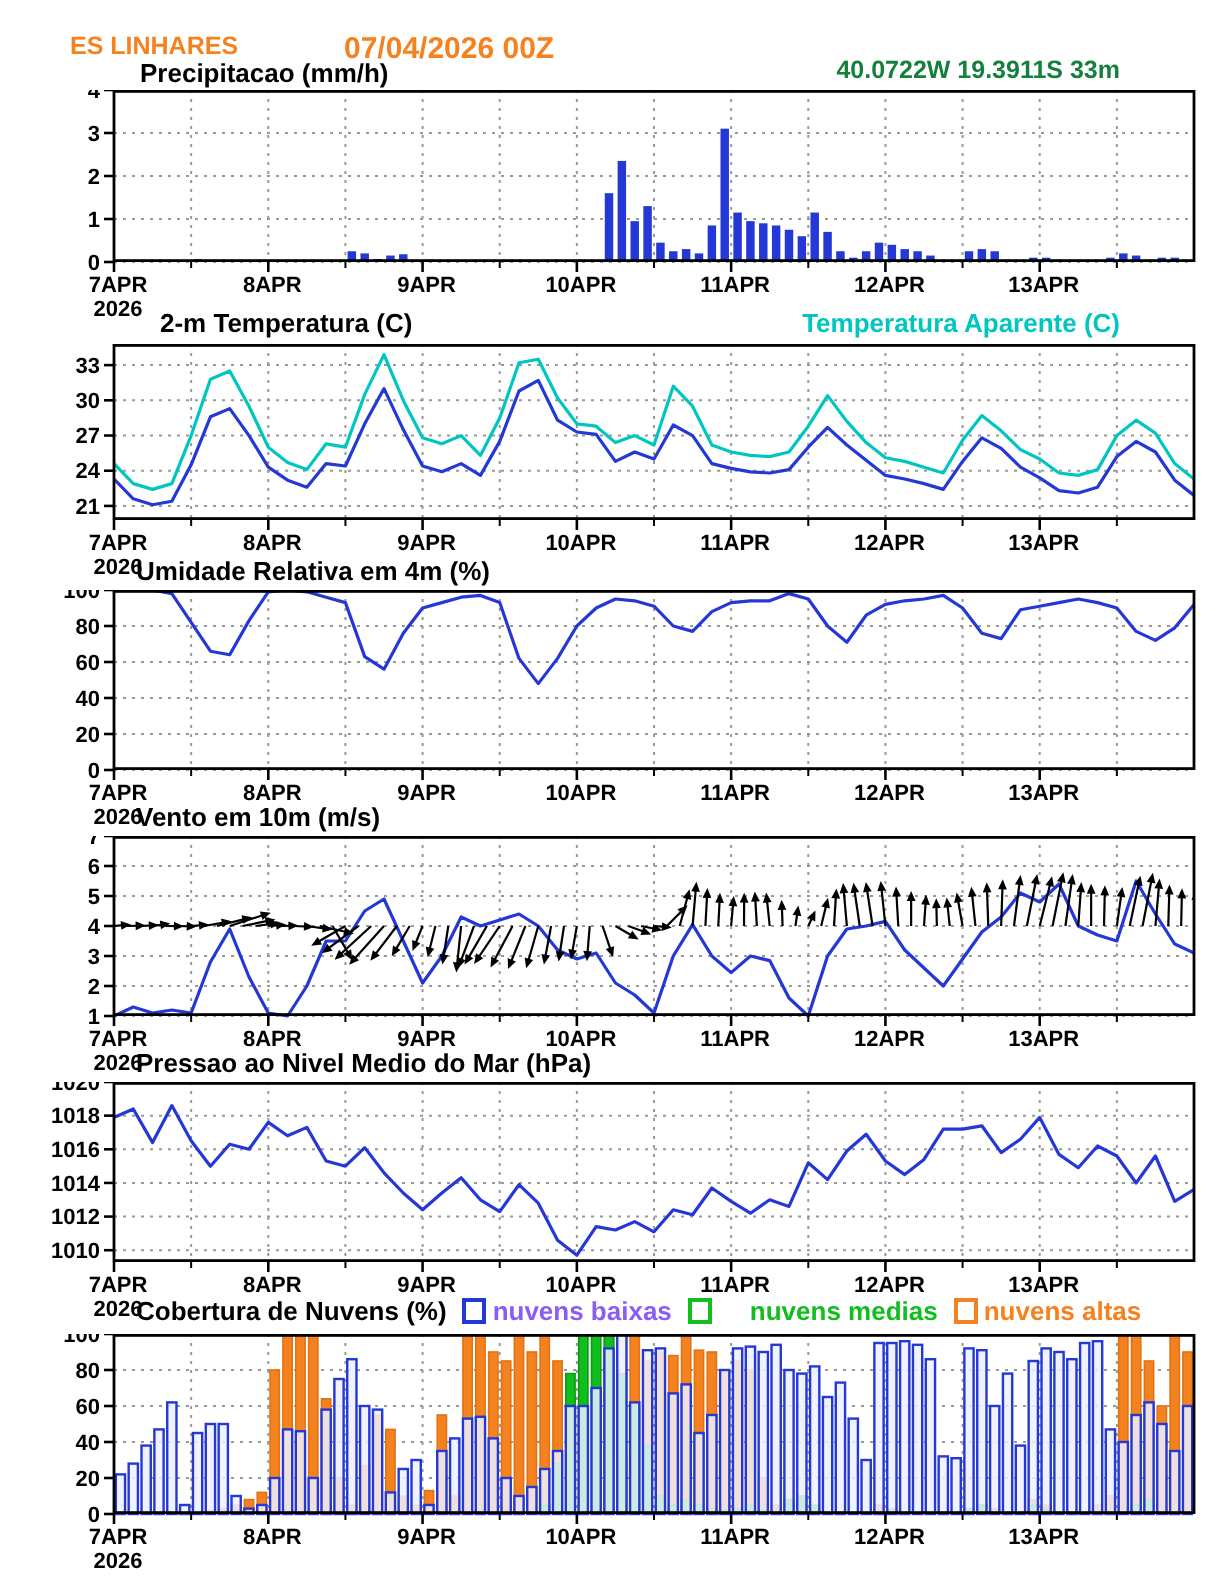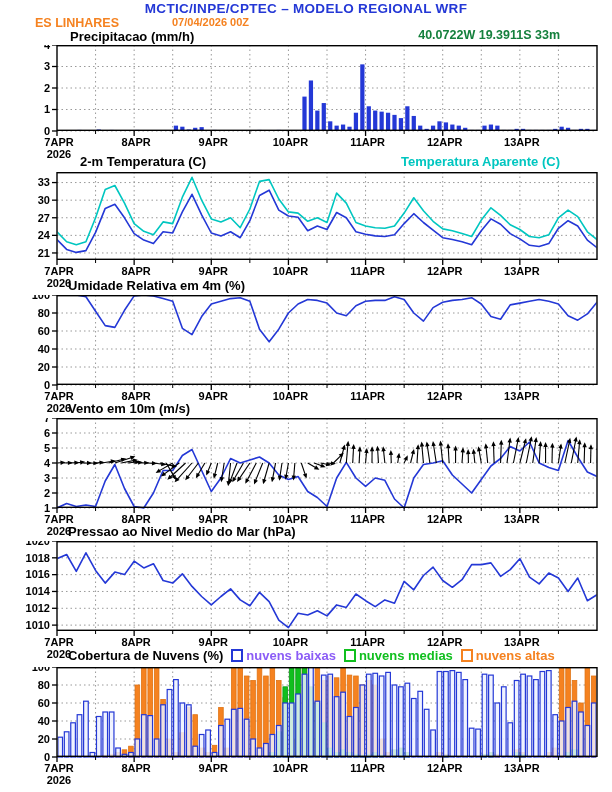--- a/index.html
+++ b/index.html
@@ -1,36 +1,35 @@
 <!DOCTYPE html>
 <html><head>
 <meta charset="utf-8">
 <style>
   html,body{margin:0;padding:0;background:#fff;}
   .page{position:relative;width:612px;height:792px;background:#fff;
         font-family:"Liberation Sans",sans-serif;overflow:hidden;}
   .hdr{position:absolute;font-weight:bold;white-space:nowrap;}
   .main-title{top:1px;left:0;width:612px;text-align:center;font-size:13.5px;letter-spacing:.3px;}
   .station{top:16px;left:35px;font-size:12.5px;}
-  .rundate{top:16px;left:172px;font-size:11px;}
+  .rundate{top:16px;left:172px;font-size:15px;}
   .coords{top:28px;right:52px;font-size:12.5px;}
   .ptitle{position:absolute;font-weight:bold;font-size:13px;color:#000;white-space:nowrap;}
   .prightlabel{position:absolute;font-weight:bold;font-size:13px;white-space:nowrap;margin-left:12px;}
   .legend-row{position:absolute;display:flex;align-items:center;gap:8px;white-space:nowrap;}
   .legend-item{display:flex;align-items:center;gap:3px;font-weight:bold;font-size:13px;}
   .sq{display:inline-block;width:8px;height:9px;border:2px solid #000;background:#fff;}
   svg.panel{position:absolute;left:0;}
   svg text{font-family:"Liberation Sans",sans-serif;font-weight:bold;}
 </style>
 </head>
 <body>
 
 <div class="page">
 
-  <div class="hdr main-title" style="color: rgb(36, 56, 214);">MCTIC/INPE/CPTEC – MODELO REGIONAL WRF</div>
   <div class="hdr station" style="color: rgb(245, 130, 32);">ES LINHARES</div>
   <div class="hdr rundate" style="color: rgb(245, 130, 32);">07/04/2026 00Z</div>
   <div class="hdr coords" style="color: #15803d;">40.0722W 19.3911S 33m</div>
 
   <div class="ptitle" style="top:29px;left:70px">Precipitacao (mm/h)</div>
 
   <div class="ptitle" style="top:154px;left:80px">2-m Temperatura (C)</div>
   <div class="prightlabel" style="top: 154px; right: 52px; color: rgb(0, 198, 192);">Temperatura Aparente (C)</div>
 
   <div class="ptitle" style="top:278px;left:68px">Umidade Relativa em 4m (%)</div>
@@ -40,21 +39,21 @@
   <div class="ptitle" style="top:524px;left:68px">Pressao ao Nivel Medio do Mar (hPa)</div>
 
   <div class="legend-row" style="top:648px;left:68px">
     <span class="ptitle" style="position:static">Cobertura de Nuvens (%)</span>
     <span class="legend-item">
       <span class="sq" style="border-color: rgb(36, 56, 214);"></span>
       <span style="color: #8b5cf6;">nuvens baixas</span>
     </span>
     <span class="legend-item">
       <span class="sq" style="border-color: rgb(16, 191, 30);"></span>
-      <span style="color: rgb(16, 191, 30);">nuvens medias</span>
+      <span style="color: rgb(16, 191, 30); margin-left: 16px;">nuvens medias</span>
     </span>
     <span class="legend-item">
       <span class="sq" style="border-color: rgb(245, 130, 32);"></span>
       <span style="color: rgb(245, 130, 32);">nuvens altas</span>
     </span>
   </div>
 
   <svg class="panel" id="svg0" width="612" height="118" style="top: 45px;">
       <defs>
         <clipPath id="clip0">

